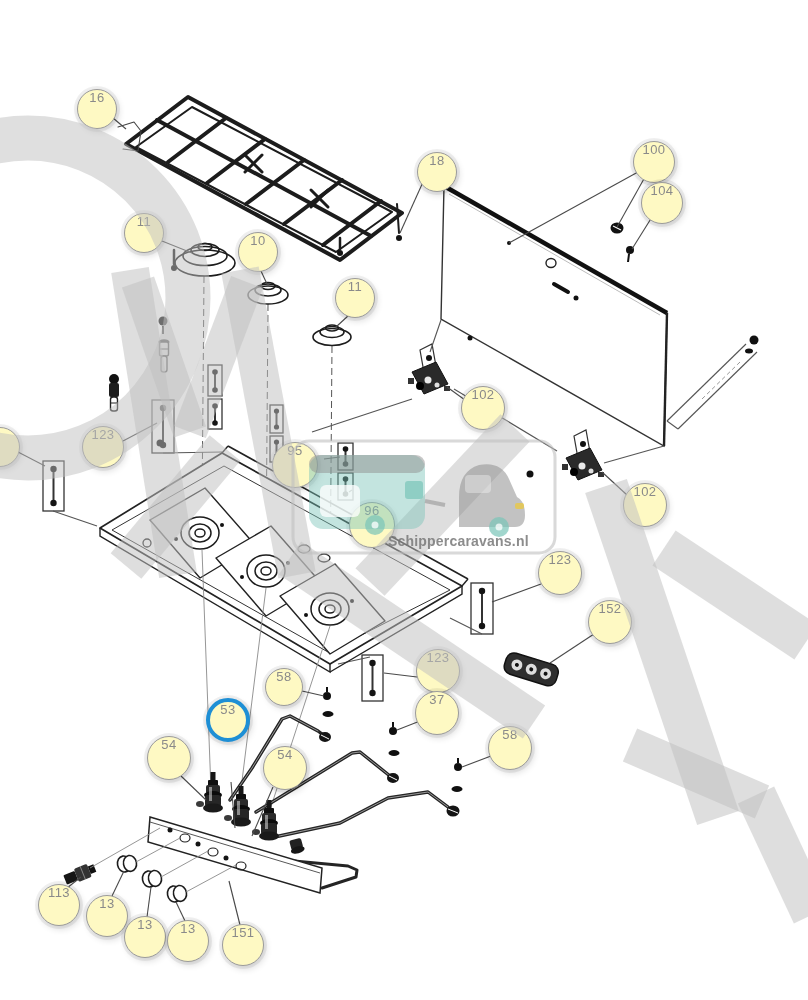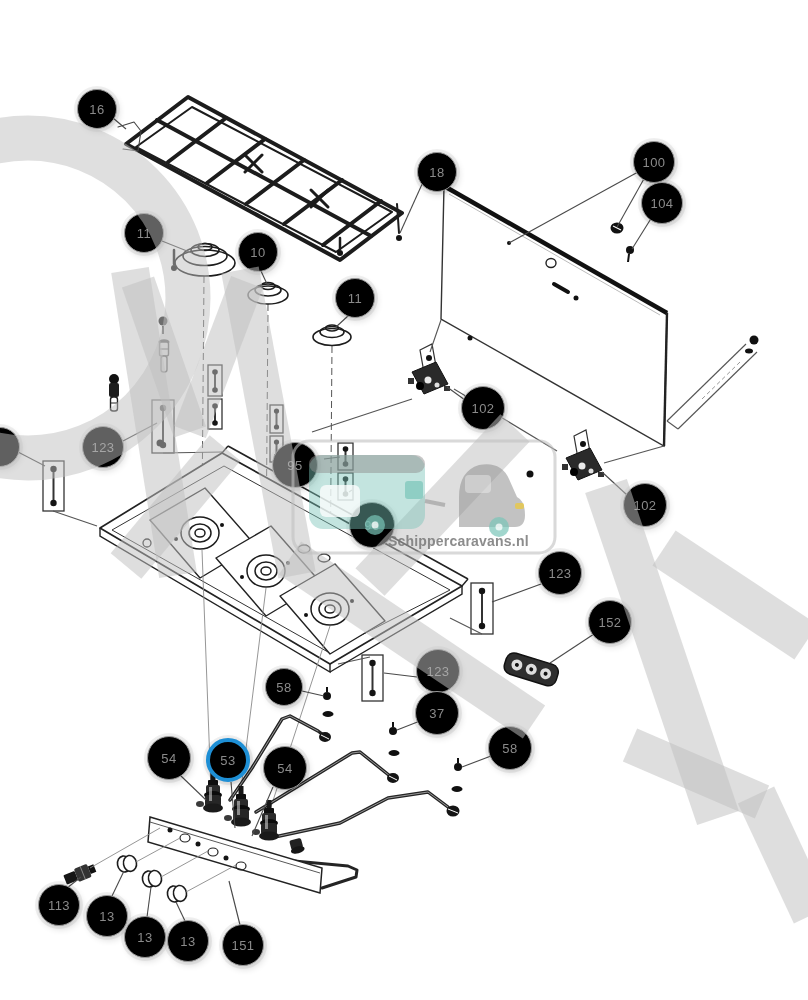--- a/index.html
+++ b/index.html
@@ -9,22 +9,22 @@
   }
   #stage svg{display:block;}
   .layer{position:absolute;left:0;top:0;width:808px;height:1000px;}
   #art-layer{z-index:1;}
   #callout-layer{z-index:2;}
   #watermark-layer{z-index:3;pointer-events:none;}
 
   
   .callout{
     position:absolute;box-sizing:border-box;border-radius:50%;
-    background:#000000;border:1.8px solid var(--callout-border,#9b9b9b);
-    display:flex;align-items:center;justify-content:center;
+    background:#fef9c3;border:1.8px solid var(--callout-border,#9b9b9b);
+    display:flex;justify-content:center;
     box-shadow:0 0 0 3px rgba(0,0,0,0.06), 2px 3px 7px rgba(0,0,0,0.14);
     cursor:pointer;
   }
   .callout span{
     color:var(--callout-text,#8a8a8a);font-size:13px;letter-spacing:.4px;
     font-family:"Liberation Sans",sans-serif;user-select:none;
   }
   .callout.highlighted{border:4.5px solid var(--highlight,#1e8fd5);}
 
   
@@ -478,21 +478,21 @@
       </div>
       <div class="callout" style="left: 415px; top: 691px; height: 44px; width: 44px;">
         <span>37</span>
       </div>
       <div class="callout" style="left: 488px; top: 726px; height: 44px; width: 44px;">
         <span>58</span>
       </div>
       <div class="callout" style="left: 147px; top: 736px; height: 44px; width: 44px;">
         <span>54</span>
       </div>
-      <div class="callout highlighted" style="left: 206px; top: 738px; height: 44px; width: 44px;">
+      <div class="callout highlighted" style="left: 206px; top: 698px; height: 44px; width: 44px;">
         <span>53</span>
       </div>
       <div class="callout" style="left: 263px; top: 746px; height: 44px; width: 44px;">
         <span>54</span>
       </div>
       <div class="callout" style="left: 38px; top: 884px; height: 42px; width: 42px;">
         <span>113</span>
       </div>
       <div class="callout" style="left: 86px; top: 895px; height: 42px; width: 42px;">
         <span>13</span>

